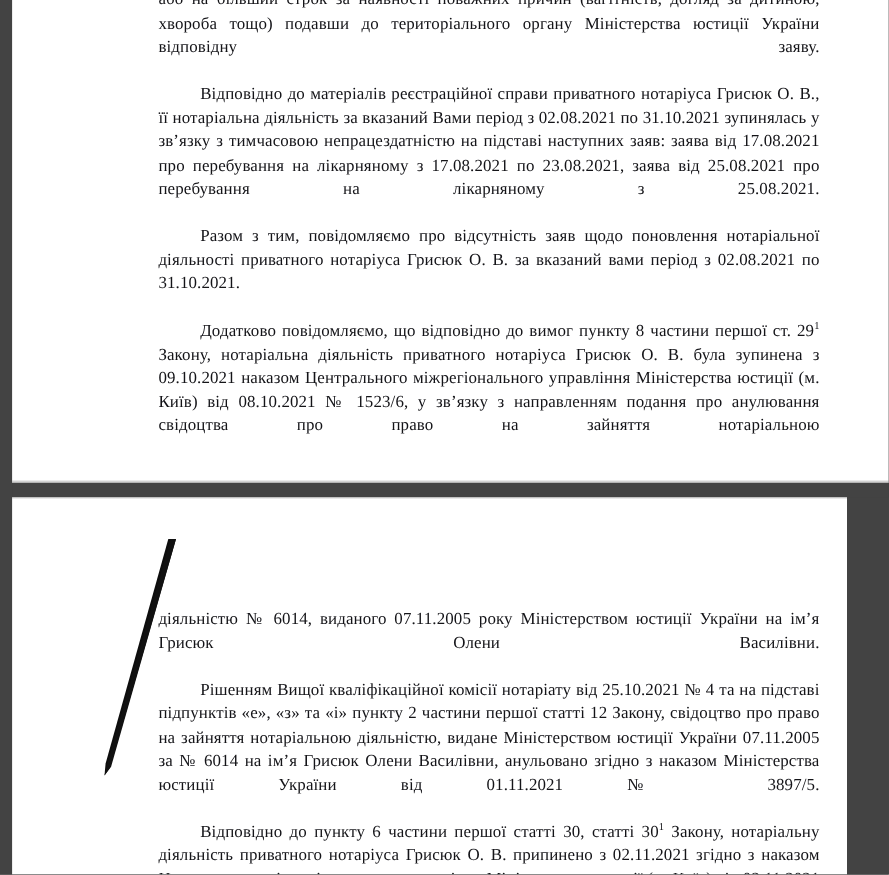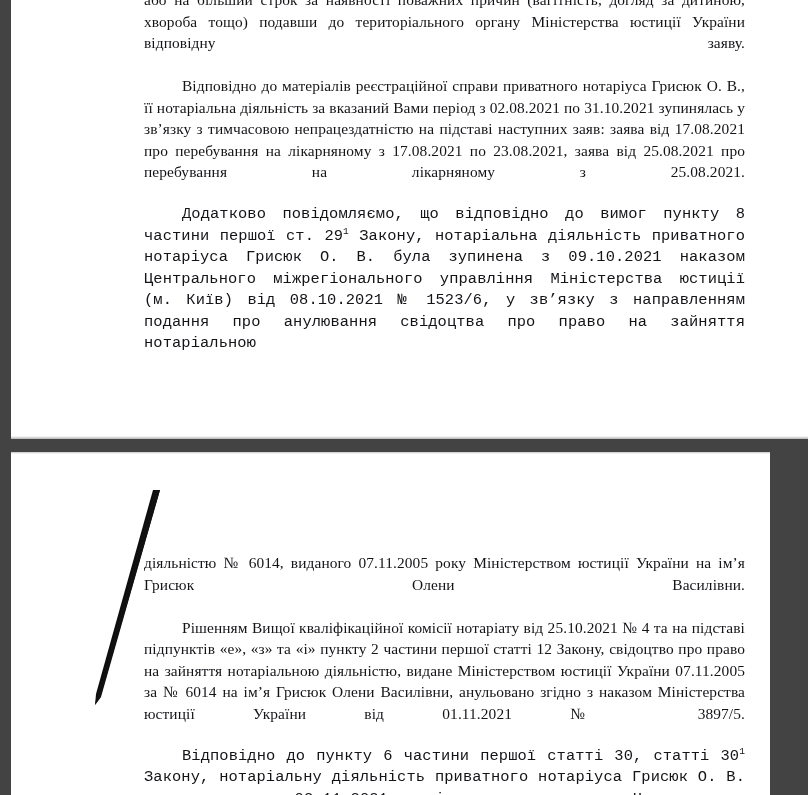--- a/index.html
+++ b/index.html
@@ -59,21 +59,21 @@
 
   #page-1 .page-body { top: -11px; }
   #page-2 .page-body { top: 100px; }   
 
   p.para {
     margin: 0;
     text-align: justify;
     text-indent: 38px;
   }
   p.para.no-indent { text-indent: 0; }
-  p.para:last-child { text-align: justify; font-family: Liberation Mono, monospace; }
+  p.para:last-child { text-align: justify; }
 
   
   p.para::after {
     content: "";
     display: inline-block;
     width: 100%;
   }
 
   sup.sup-ref {
     font-size: 0.62em;
@@ -140,20 +140,21 @@
 
   <div class="page" id="page-1">
     <div class="scan-edge-bottom"></div>
 
     <div class="page-body">
 
       <p class="para no-indent">або на більший строк за наявності поважних причин (вагітність, догляд за дитиною, хвороба тощо) подавши до територіального органу Міністерства юстиції України відповідну заяву.</p>
 
       <p class="para">Відповідно до матеріалів реєстраційної справи приватного нотаріуса Грисюк О. В., її нотаріальна діяльність за вказаний Вами період з 02.08.2021 по 31.10.2021 зупинялась у зв’язку з тимчасовою непрацездатністю на підставі наступних заяв: заява від 17.08.2021 про перебування на лікарняному з 17.08.2021 по 23.08.2021, заява від 25.08.2021 про перебування на лікарняному з 25.08.2021.</p>
 
+      <p class="para">Разом з тим, повідомляємо про відсутність заяв щодо поновлення нотаріальної діяльності приватного нотаріуса Грисюк О. В. за вказаний вами період з 02.08.2021 по 31.10.2021.</p>
 
       <p class="para"><span>Додатково повідомляємо, що відповідно до вимог пункту 8 частини першої ст. 29</span><sup class="sup-ref">1</sup><span> Закону, нотаріальна діяльність приватного нотаріуса Грисюк О. В. була зупинена з 09.10.2021 наказом Центрального міжрегіонального управління Міністерства юстиції (м. Київ) від 08.10.2021 № 1523/6, у зв’язку з направленням подання про анулювання свідоцтва про право на зайняття нотаріальною</span></p>
 
     </div>
   </div>
 
   <div class="page" id="page-2">
     <div class="scan-edge-top"></div>
 
     <svg id="pen-stroke" viewBox="0 0 797 343">

